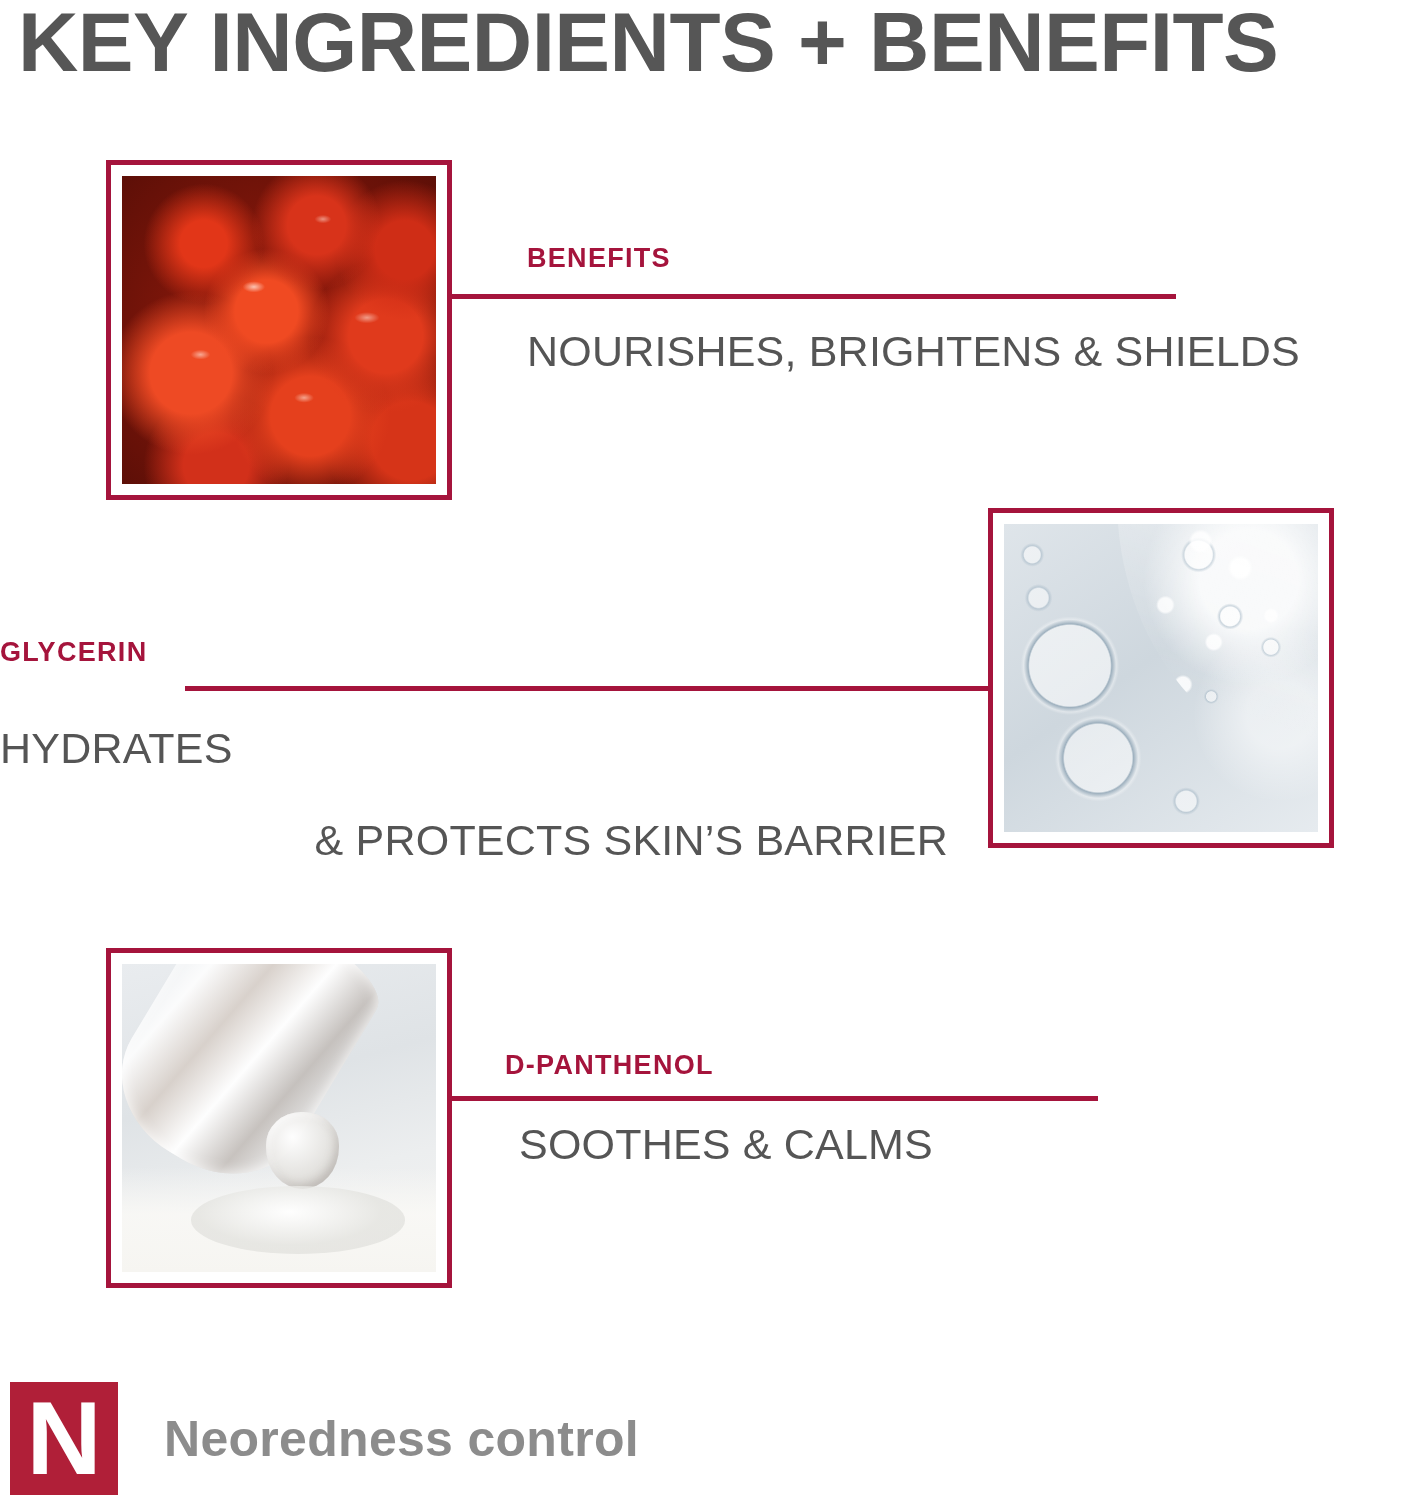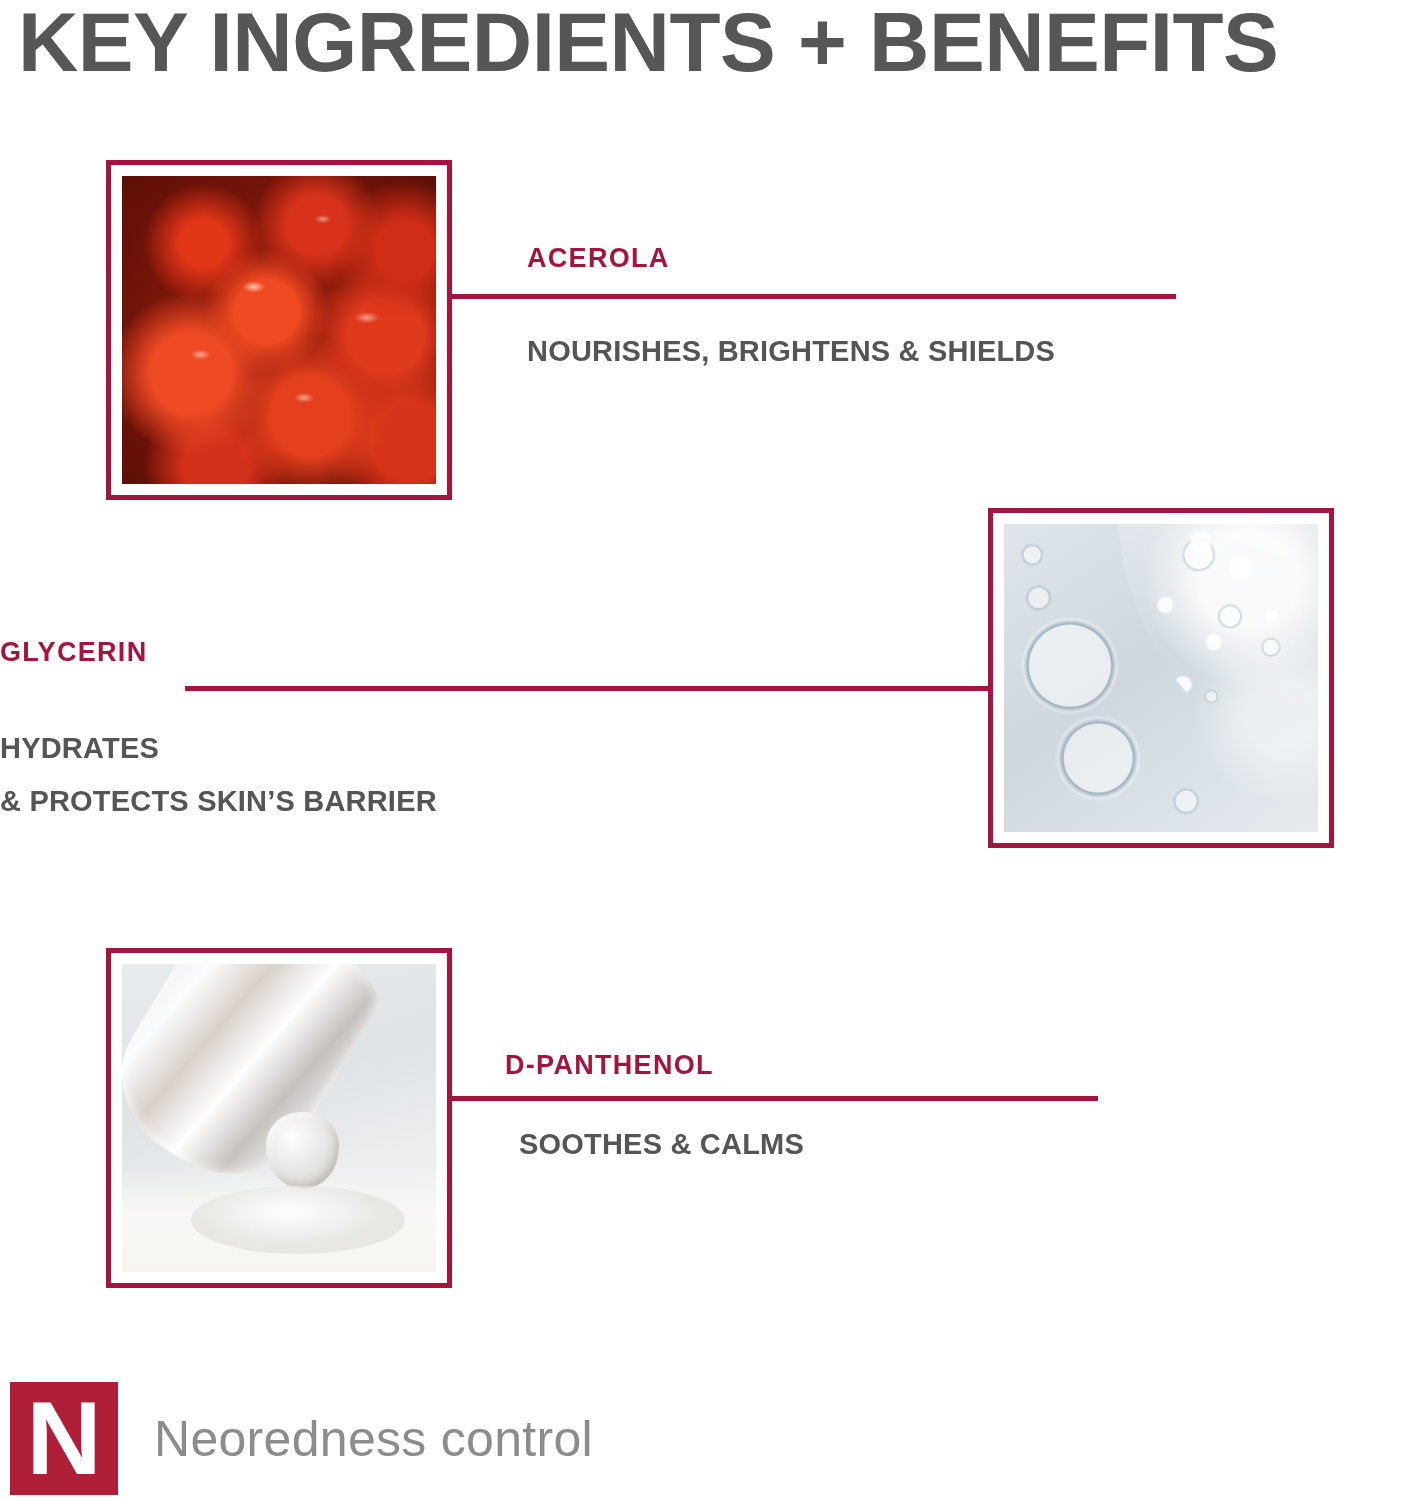--- a/index.html
+++ b/index.html
@@ -180,23 +180,23 @@
     line-height: 30px;
     letter-spacing: 1.3px;
     white-space: nowrap;
   }
   .rule {
     height: 5px;
     background: #A5143C;
   }
   .ing-benefit {
     color: #555555;
-    font-size: 29px;
+    font-size: 43px;
     line-height: 53px;
-    font-weight: bold;
+    font-weight: normal;
     letter-spacing: 0.2px;
     white-space: nowrap;
   }
 
   
   .brand {
     position: absolute;
     left: 10px;
     top: 1382px;
     display: flex;
@@ -207,56 +207,56 @@
     height: 113px;
     background: #B01F38;
     color: #ffffff;
     font-size: 104px;
     line-height: 113px;
     font-weight: bold;
     text-align: center;
     font-family: "Liberation Sans", sans-serif;
   }
   .brand-name {
-    margin-left: 36px;
+    margin-left: 46px;
     color: #8c8c8c;
     font-size: 50px;
     line-height: 56px;
-    font-weight: normal;
+    font-weight: bold;
     letter-spacing: 0.3px;
     white-space: nowrap;
   }
 </style>
 </head>
 <body>
 
 <div class="page-title">KEY INGREDIENTS + BENEFITS</div>
 
 <div class="block">
   <div class="photo-frame" style="left:106px; top:160px; width:346px; height:340px;">
     <div class="photo photo-acerola"></div>
   </div>
 
   <div class="text-group">
-    <div class="ing-name" style="position:absolute; left:527px; top:243px;">ACEROLA</div>
+    <div class="ing-name" style="position:absolute; left:527px; top:243px;">BENEFITS</div>
     <div class="rule" style="position:absolute; left:447px; top:294px; width:729px;"></div>
     <div class="ing-benefit" style="position:absolute; left:527px; top:325px;">NOURISHES, BRIGHTENS &amp; SHIELDS</div>
   </div>
 </div>
 
 <div class="block">
   <div class="photo-frame" style="left:988px; top:508px; width:346px; height:340px;">
     <div class="photo photo-glycerin"></div>
   </div>
 
   <div class="text-group">
     <div class="ing-name" style="position:absolute; left:0; top:637px; width:948px; text-align:left;">GLYCERIN</div>
     <div class="rule" style="position:absolute; left:185px; top:686px; width:808px;"></div>
     <div class="ing-benefit" style="position:absolute; left:0; top:722px; width:948px; text-align:left;">HYDRATES</div>
-    <div class="ing-benefit" style="position:absolute; left:0; top:775px; width:948px; text-align:left;">&amp; PROTECTS SKIN’S BARRIER</div>
+    <div class="ing-benefit" style="position:absolute; left:0; top:814px; width:948px; text-align:right;">&amp; PROTECTS SKIN’S BARRIER</div>
   </div>
 </div>
 
 <div class="block">
   <div class="photo-frame" style="left:106px; top:948px; width:346px; height:340px;">
     <div class="photo photo-panthenol">
       <div class="surface"></div>
       <div class="dropper"></div>
       <div class="droplet"></div>
       <div class="puddle"></div>

